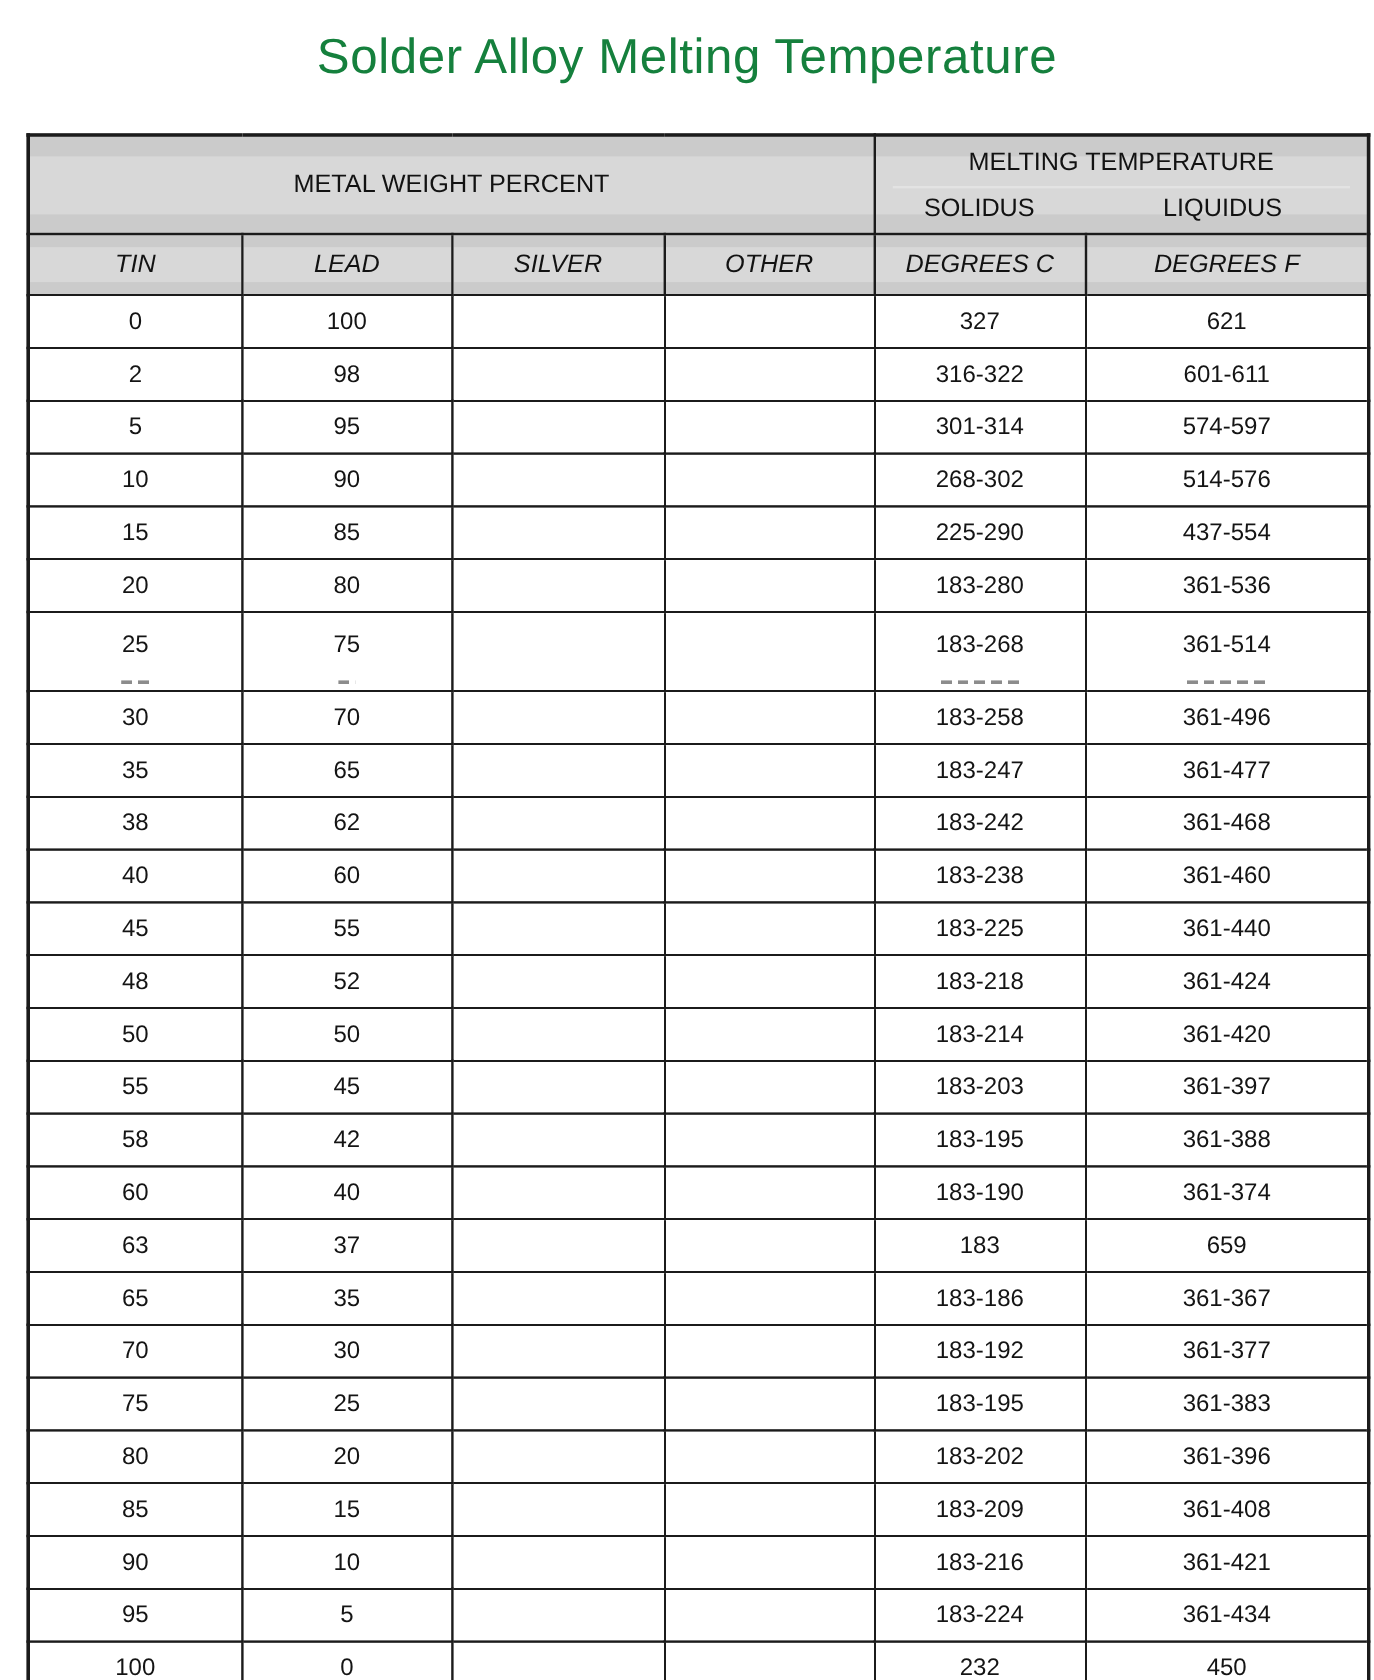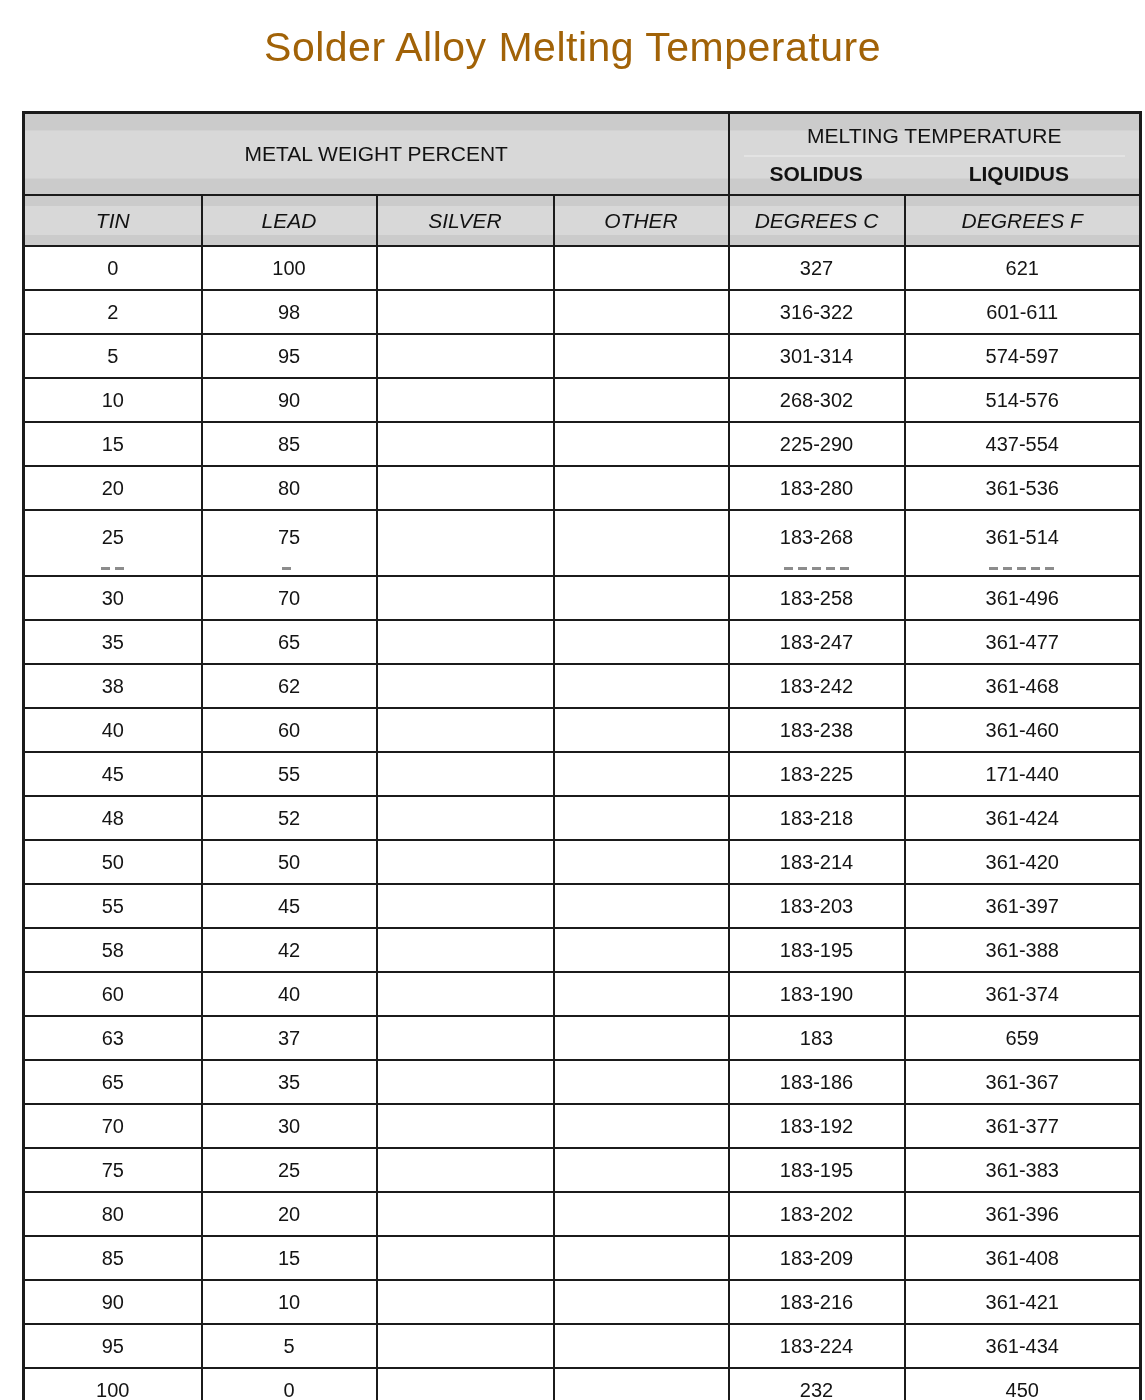--- a/index.html
+++ b/index.html
@@ -19,21 +19,21 @@
   .doc-title {
     position: absolute;
     top: 24px;
     left: 0;
     width: 100%;
     margin: 0;
     text-align: center;
     font-size: 41px;
     font-weight: 500;
     letter-spacing: 0.5px;
-    color: #a16207;
+    color: #15803d;
   }
   table.melt-table {
     position: absolute;
     left: 22px;
     top: 97px;
     width: 1117px;
     border-collapse: collapse;
     table-layout: fixed;
     border: 3px solid #1b1b1b;
     margin-top: 14px;
@@ -64,21 +64,20 @@
   .melt-line1 {
     margin: 10px 14px 0 14px;
     padding-bottom: 7px;
     border-bottom: 2px solid #e3e3e3;
     text-align: center;
   }
   .melt-line2 {
     display: grid;
     grid-template-columns: 42.7% 57.3%;
     padding: 5px 4px 8px 0;
-    font-weight: bold;
   }
   .melt-line2 span { display: block; }
   tr.clipped td {
     height: 52px;
     padding-bottom: 12px;
   }
   .frag {
     position: absolute;
     bottom: 5px;
     left: 50%;
@@ -211,21 +210,21 @@
           <td></td>
           <td>183-238</td>
           <td>361-460</td>
         </tr>
         <tr>
           <td>45</td>
           <td>55</td>
           <td></td>
           <td></td>
           <td>183-225</td>
-          <td>171-440</td>
+          <td>361-440</td>
         </tr>
         <tr>
           <td>48</td>
           <td>52</td>
           <td></td>
           <td></td>
           <td>183-218</td>
           <td>361-424</td>
         </tr>
         <tr>

